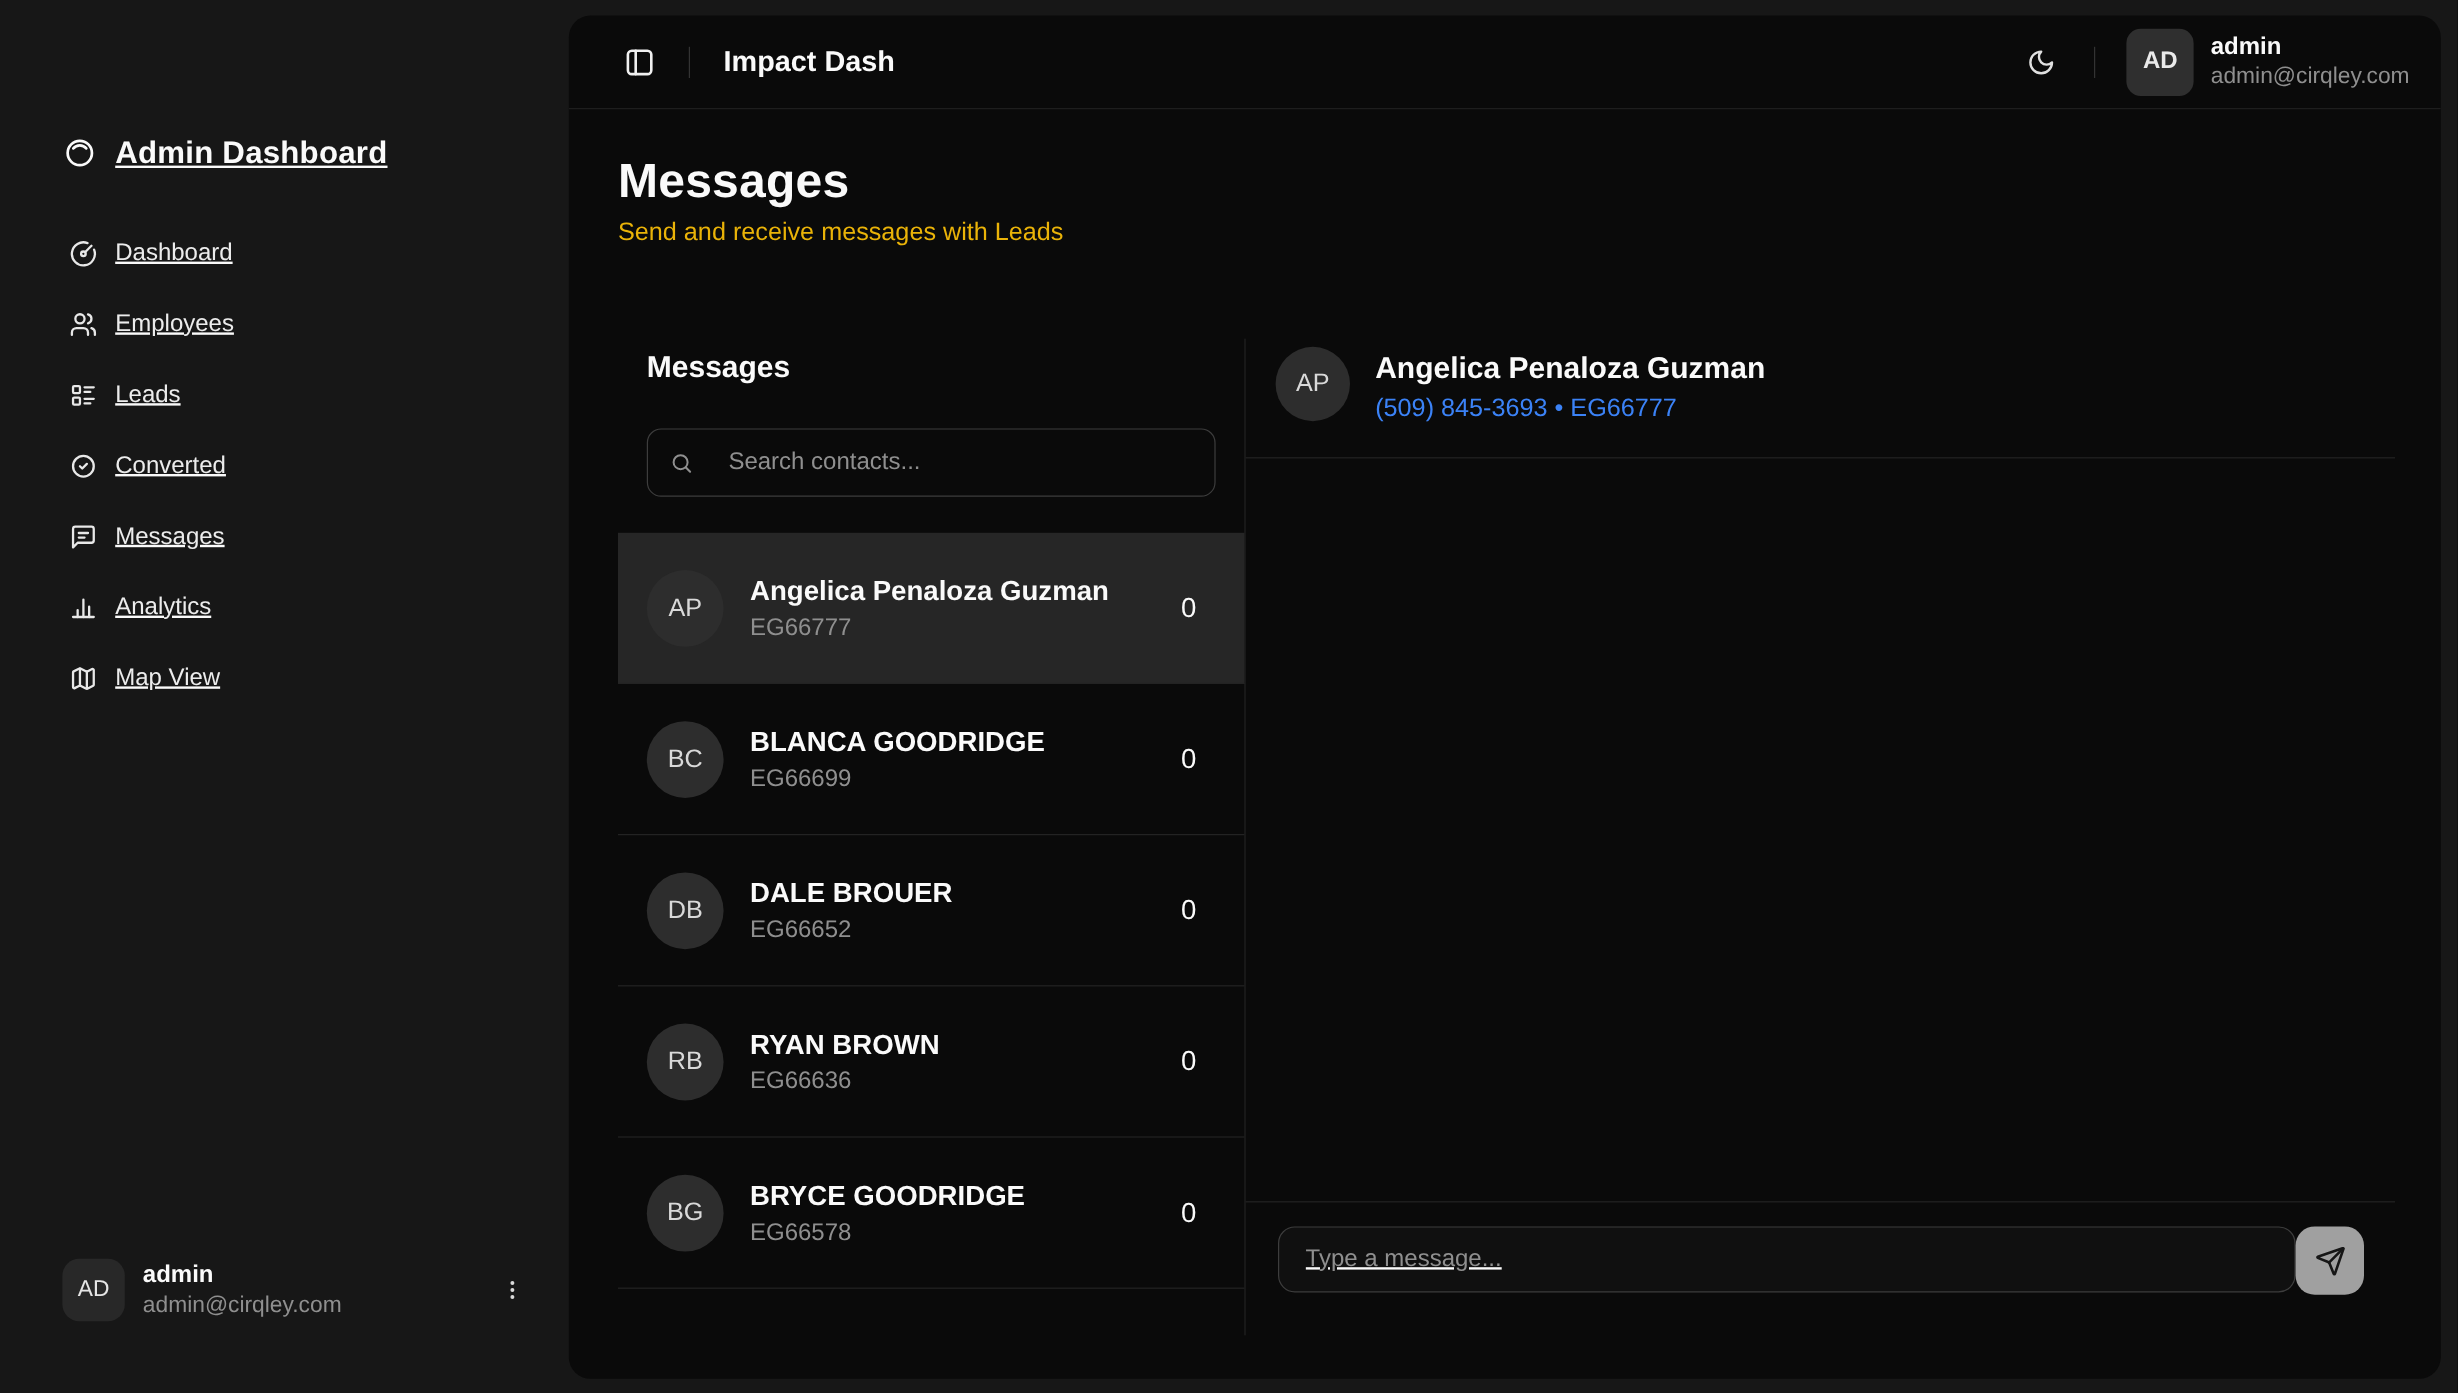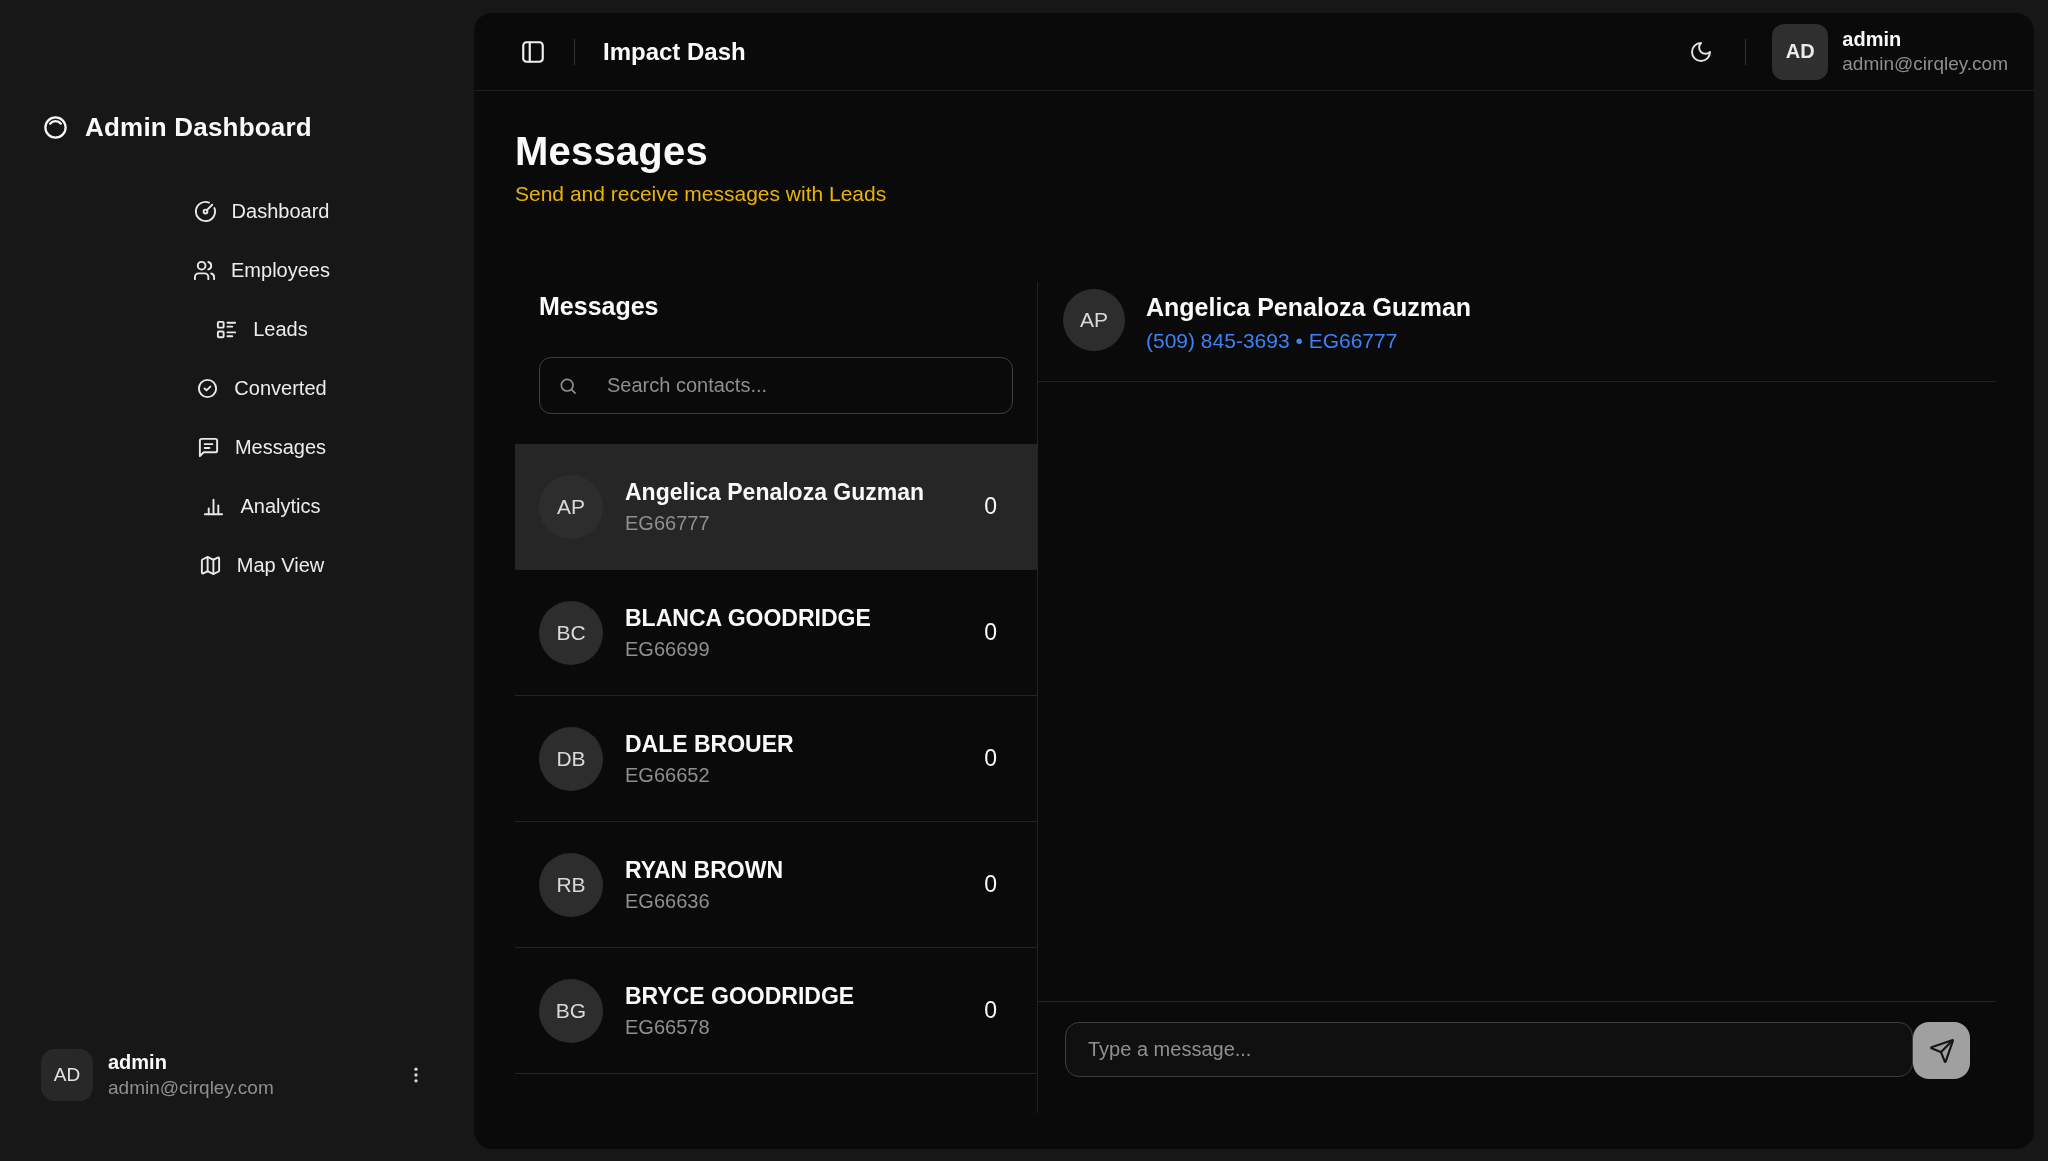--- a/index.html
+++ b/index.html
@@ -7,26 +7,26 @@
   body {
     background:#171717;
     font-family:"Liberation Sans", sans-serif;
     color:#fafafa;
     overflow:hidden;
     position:relative;
   }
   svg { display:block; }
 
   
-  .sidebar { position:absolute; left:2px; top:0; bottom:0; width:474px; }
+  .sidebar { position:absolute; left:13px; top:0; bottom:0; width:474px;text-decoration:underline; }
   .logo-row { display:flex; align-items:center; gap:16px; margin:112px 0 0 40px; }
   .logo-row .logo-glyph { color:#fafafa; }
   .logo-title { font-size:26px; font-weight:700; letter-spacing:.2px; }
   .nav { margin-top:39px; display:flex; flex-direction:column; }
-  .nav-item { height:59px; display:flex; align-items:center; gap:15px; padding-left:45px; cursor:pointer; color:#ececec;justify-content:center; }
+  .nav-item { height:59px; display:flex; align-items:center; gap:15px; padding-left:45px; cursor:pointer; color:#ececec; }
   .nav-item .nav-icon { color:#e8e8e8; flex:0 0 auto; }
   .nav-item .nav-label { font-size:20px; }
   .sidebar-user { position:absolute; left:0; right:0; bottom:60px; display:flex; align-items:center; padding:0 44px 0 39px; }
   .su-avatar { width:52px; height:52px; border-radius:14px; background:#282828; display:flex; align-items:center; justify-content:center; font-size:19px; color:#e5e5e5; }
   .su-text { margin-left:15px; display:flex; flex-direction:column; gap:3px; }
   .su-name { font-size:20px; font-weight:700; }
   .su-email { font-size:19px; color:#8f8f8f; }
   .su-kebab { margin-left:auto; color:#d9d9d9; cursor:pointer; padding:6px; }
 
   
@@ -75,21 +75,21 @@
   .chat-col { flex:1; display:flex; flex-direction:column; min-width:0; }
   .chat-header { flex:0 0 auto; height:100px; display:flex; align-items:flex-start; gap:21px;
                  padding:7px 0 0 25px; border-bottom:1px solid #232323; }
   .ch-avatar { width:62px; height:62px; border-radius:50%; background:#2d2d2d; flex:0 0 auto;
                display:flex; align-items:center; justify-content:center; font-size:21px; color:#d9d9d9; }
   .ch-text { display:flex; flex-direction:column; gap:7px; margin-top:4px; }
   .ch-name { font-size:25px; font-weight:700; }
   .ch-phone { font-size:21px; color:#3b82f6; }
   .chat-body { flex:1; }
   .chat-footer { flex:0 0 auto; height:112px; border-top:1px solid #232323;
-                 display:flex; align-items:flex-start; padding:20px 26px 0 27px; }
+                 display:flex; align-items:flex-start; padding:20px 26px 0 27px;text-decoration:underline; }
   .msg-input { flex:1; height:55px; border:1px solid #3d3d3d; border-radius:14px; background:#101010;
                color:#e5e5e5; font-size:20px; padding:0 22px; outline:none; font-family:"Liberation Sans", sans-serif; }
   .msg-input::placeholder { color:#8f8f8f; }
   .send-btn { width:57px; height:57px; border-radius:16px; background:#a0a0a0; border:none; cursor:pointer;
               display:flex; align-items:center; justify-content:center; color:#161616; }
 </style>
 </head>
 <body>
 
 <aside class="sidebar">

